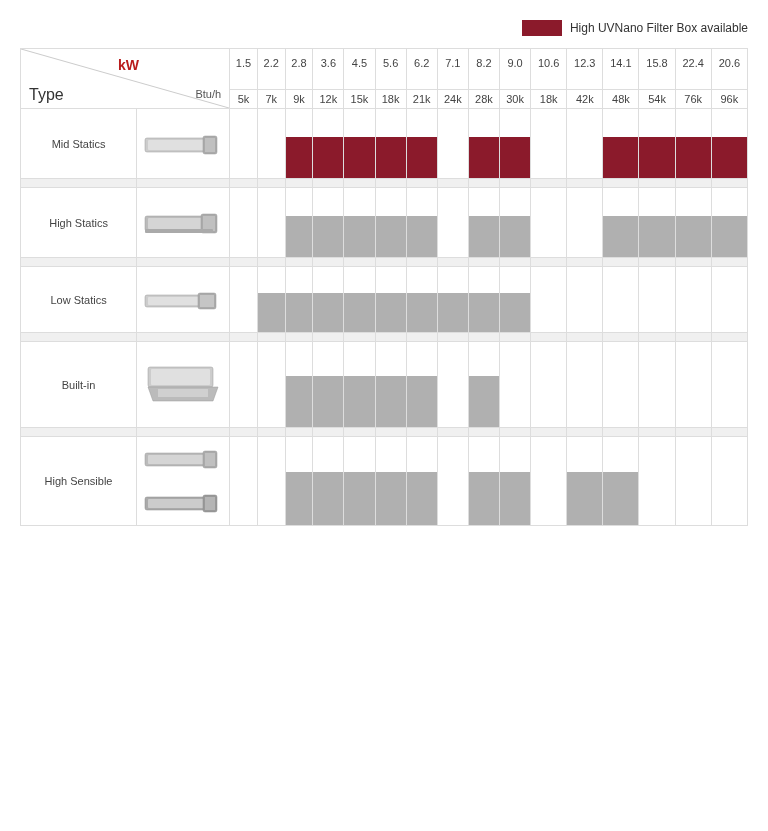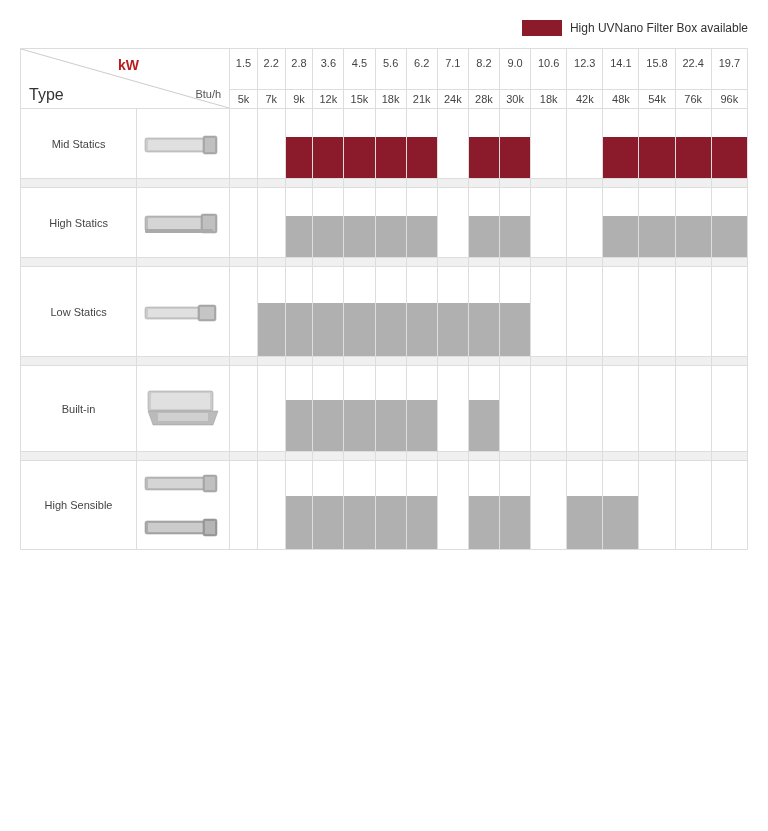--- a/index.html
+++ b/index.html
@@ -171,21 +171,21 @@
       <th>5.6</th>
       <th>6.2</th>
       <th>7.1</th>
       <th>8.2</th>
       <th>9.0</th>
       <th>10.6</th>
       <th>12.3</th>
       <th>14.1</th>
       <th>15.8</th>
       <th>22.4</th>
-      <th>19.7</th>
+      <th>20.6</th>
     </tr>
     <tr class="header-row-btu">
       <th>5k</th>
       <th>7k</th>
       <th>9k</th>
       <th>12k</th>
       <th>15k</th>
       <th>18k</th>
       <th>21k</th>
       <th>24k</th>
@@ -333,21 +333,21 @@
         <td></td>
         <td></td>
         <td></td>
         <td></td>
         <td></td>
         <td></td>
         <td></td>
         <td></td>
       </tr>
       <tr class="product-section">
-        <td class="type-label-cell" style="height: 90px;">Low Statics</td>
+        <td class="type-label-cell" style="height: 66px;">Low Statics</td>
         <td class="image-cell">
           <svg viewBox="0 0 80 32" class="duct-img">
       <rect x="2" y="11" width="65" height="12" rx="2" fill="#ccc" stroke="#999" stroke-width="0.5"></rect>
       <rect x="5" y="13" width="55" height="8" rx="1" fill="#e0e0e0"></rect>
       <rect x="55" y="9" width="18" height="16" rx="2" fill="#aaa" stroke="#999" stroke-width="0.5"></rect>
       <rect x="57" y="11" width="14" height="12" fill="#c5c5c5"></rect>
     </svg>
         </td>
         <td class="bar-cell"></td>
         <td class="bar-cell">

